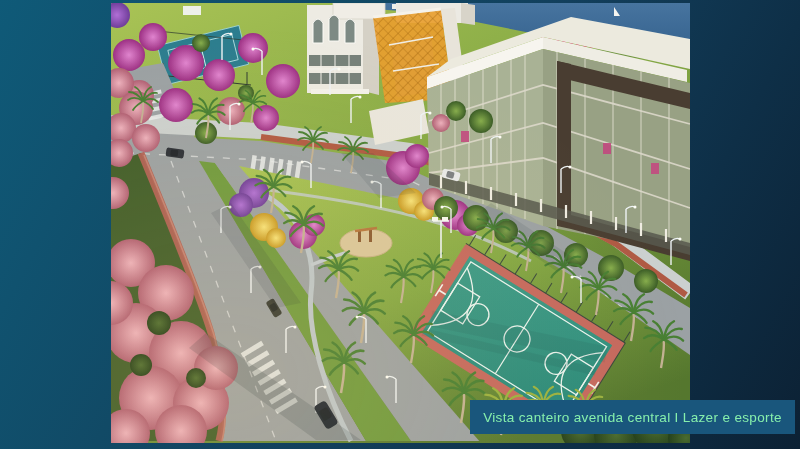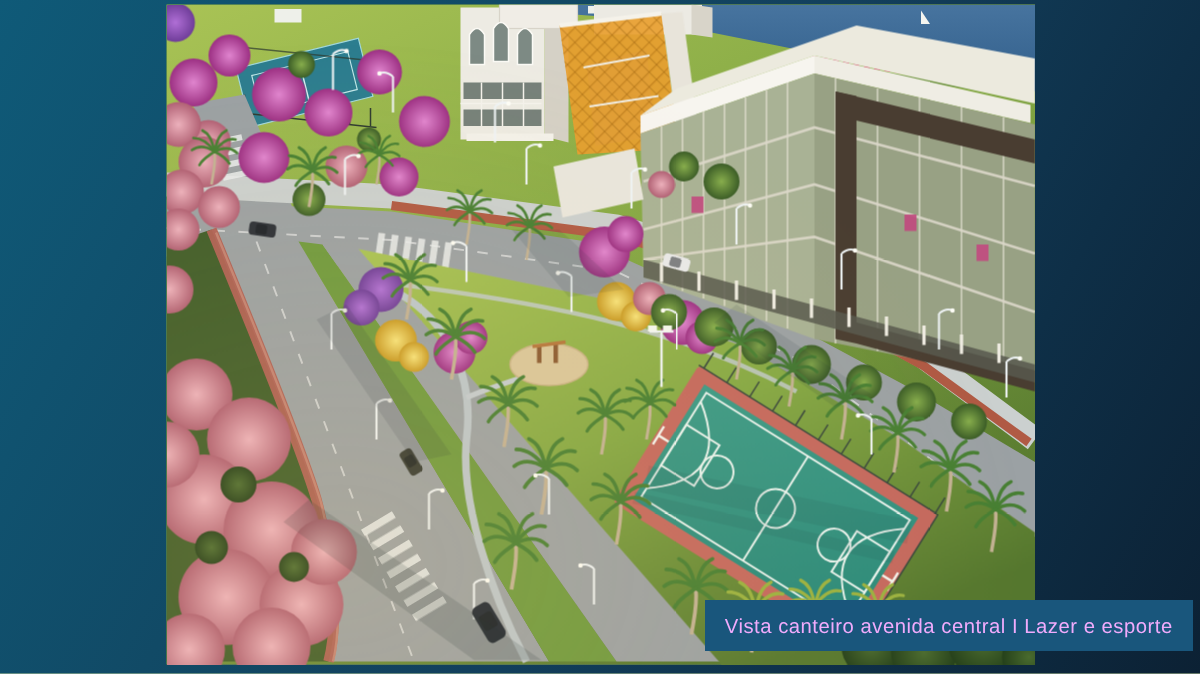--- a/index.html
+++ b/index.html
@@ -13,21 +13,21 @@
     position:absolute;left:111px;top:3px;width:579px;height:440px;
     overflow:hidden;background:#7ca23e;
   }
   .render-image svg{display:block;width:579px;height:440px;}
   .caption-bar{
     position:absolute;left:470px;top:400px;width:325px;height:34px;
     display:flex;align-items:center;justify-content:center;
     background:#19567c;z-index:5;
   }
   .caption-text{
-    color:#f0abfc;font-size:13.5px;letter-spacing:.35px;font-weight:400;
+    color:#86efac;font-size:13.5px;letter-spacing:.35px;font-weight:400;
     white-space:nowrap;
   }
 </style>
 </head>
 <body>
 
 <div class="slide">
 
   <div class="render-image">
     <svg viewBox="0 0 579 440" role="img" aria-label="Aerial 3D render of a landscaped central avenue median with leisure and sports areas: basketball court, playground, palm trees, flowering trees, lake, and office buildings">

